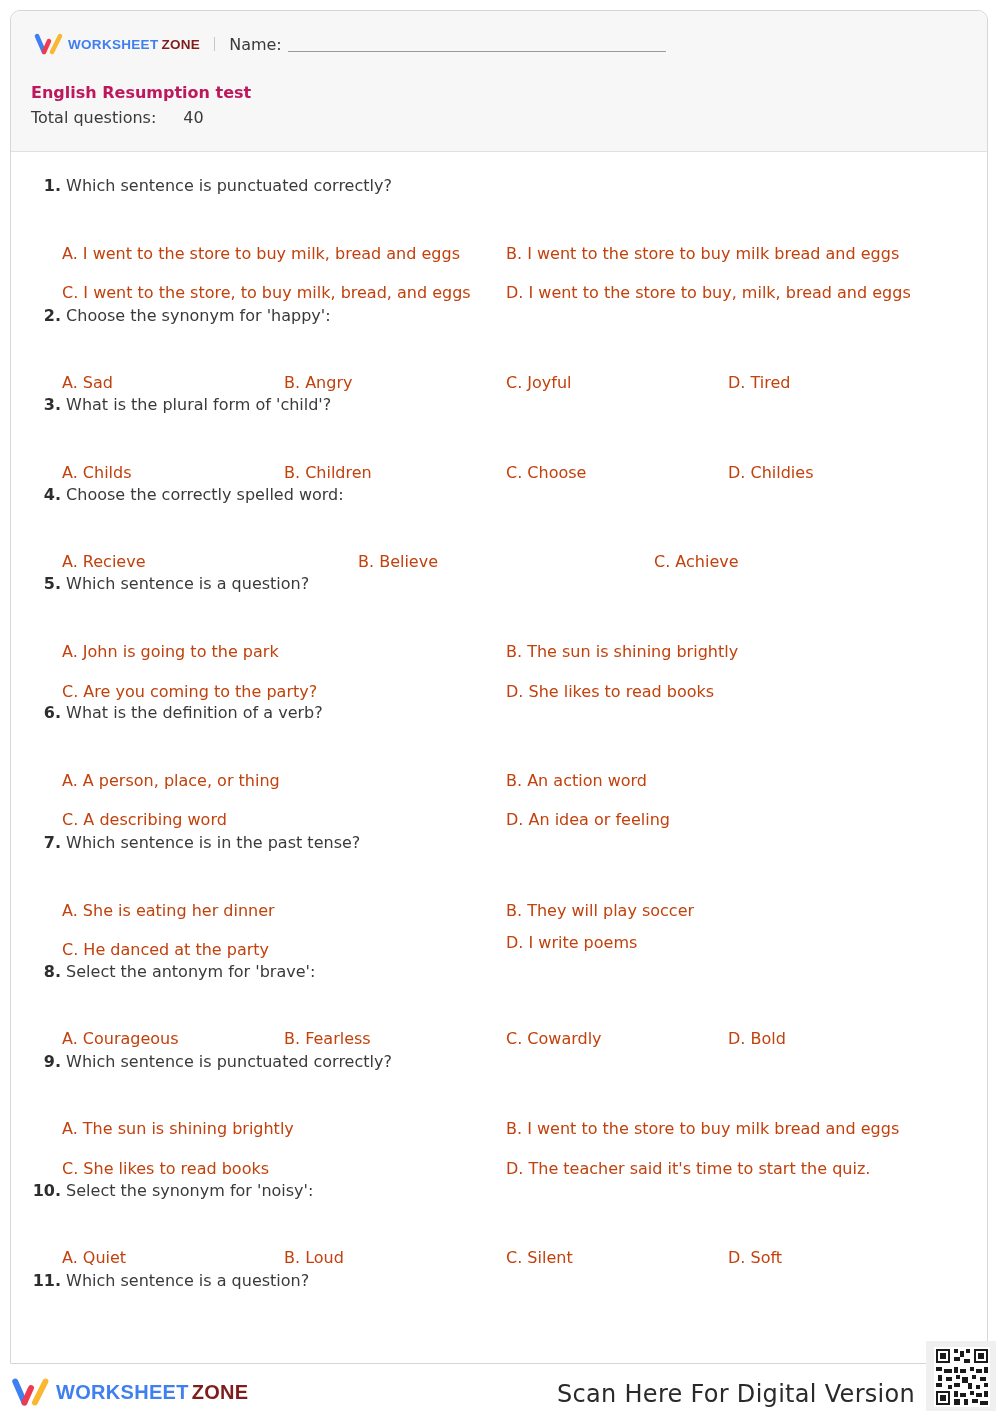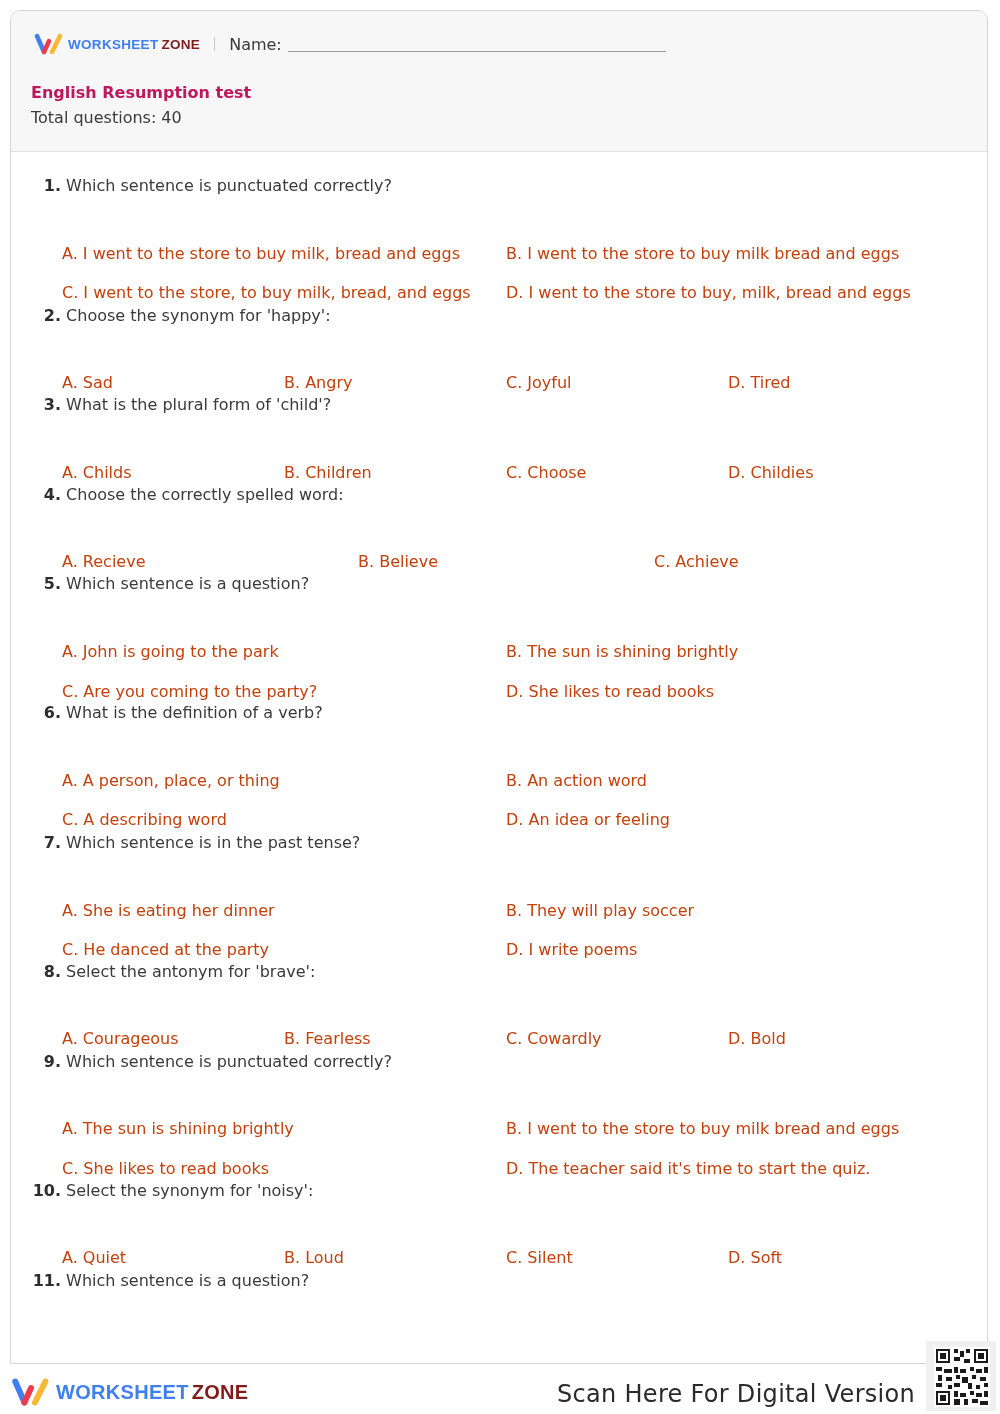--- a/index.html
+++ b/index.html
@@ -23,21 +23,21 @@
   .logo-text .w { color: #3f7ff0; }
   .logo-text .z { color: #7f1d1d; margin-left: 3px; }
   .sep { width: 1px; height: 14px; background: #c8c8c8; margin: 0 14px 0 14px; }
   .field-label { font-size: 16px; color: #3a3a3a; }
   .field-line { border-bottom: 1px solid #9a9a9a; height: 14px; margin-left: 6px; }
   .name-line { width: 378px; }
   .grade-wrap { position: absolute; left: 670px; top: 20px; display: flex; align-items: center; height: 26px; }
   .grade-line { width: 228px; }
   .title { position: absolute; left: 20px; top: 72px; font-weight: bold; font-size: 16px; color: #be185d; }
   .total { position: absolute; left: 20px; top: 97px; font-size: 16px; color: #3a3a3a; }
-  .total .num { margin-left: 5px; }
+  .total .num { margin-left: 27px; }
 
   .questions { position: absolute; left: 0; top: 165px; right: 0; }
   .q { position: absolute; left: 0; right: 0; }
   .q-stem { position: absolute; left: 0; top: 0; font-size: 16px; color: #3a3a3a; white-space: nowrap; }
   .q-num { display: inline-block; width: 50px; text-align: right; font-weight: bold; color: #2e2e2e; margin-right: 0; }
   .q-text { margin-left: 0; margin-top: 17px; }
   .opt { position: absolute; font-size: 16px; color: #c2410c; white-space: nowrap; margin-top: 28px; }
 
   .footer-logo { position: absolute; left: 10px; top: 1376px; display: flex; align-items: center; }
   .footer-logo .logo-mark { width: 42px; height: 32px; }
@@ -113,21 +113,21 @@
       <div class="opt" style="left:495px;top:40px">B. An action word</div>
       <div class="opt" style="left:51px;top:79px">C. A describing word</div>
       <div class="opt" style="left:495px;top:79px">D. An idea or feeling</div>
     </div>
 
     <div class="q" style="top:657px">
       <div class="q-stem"><span class="q-num">7.</span> <span class="q-text">Which sentence is in the past tense?</span></div>
       <div class="opt" style="left:51px;top:40px">A. She is eating her dinner</div>
       <div class="opt" style="left:495px;top:40px">B. They will play soccer</div>
       <div class="opt" style="left:51px;top:79px">C. He danced at the party</div>
-      <div class="opt" style="left:495px;top:79px">D. I write poems</div>
+      <div class="opt" style="left:495px;top:72px">D. I write poems</div>
     </div>
 
     <div class="q" style="top:786px">
       <div class="q-stem"><span class="q-num">8.</span> <span class="q-text">Select the antonym for 'brave':</span></div>
       <div class="opt" style="left:51px;top:39px">A. Courageous</div>
       <div class="opt" style="left:273px;top:39px">B. Fearless</div>
       <div class="opt" style="left:495px;top:39px">C. Cowardly</div>
       <div class="opt" style="left:717px;top:39px">D. Bold</div>
     </div>
 

